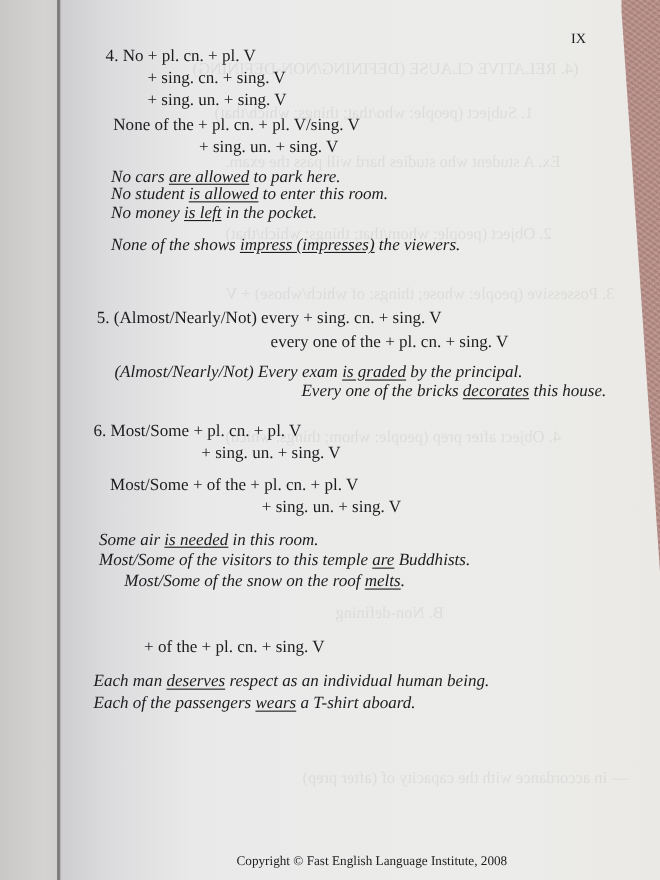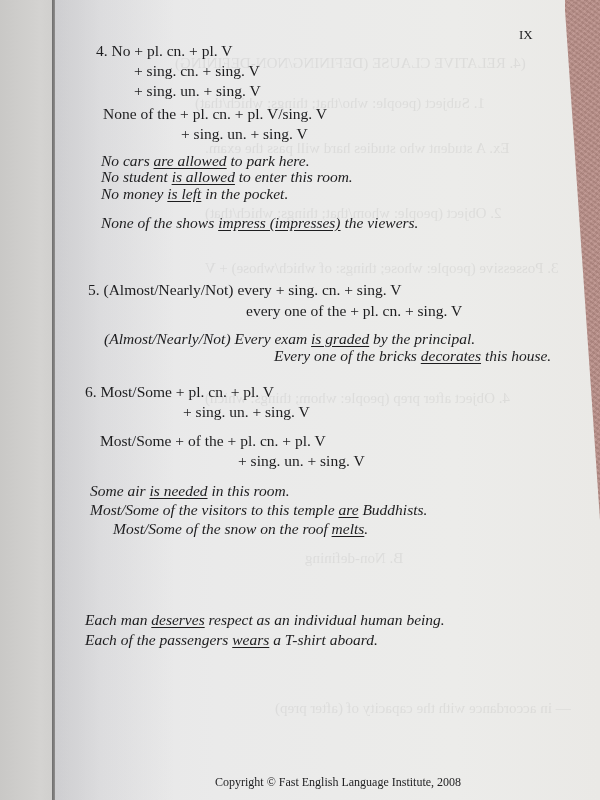--- a/index.html
+++ b/index.html
@@ -76,17 +76,18 @@
   <div class="line it" style="left:246px;top:347px;margin-left:28px;"><span>Every one of the bricks </span><span class="u">decorates</span><span> this house.</span></div>
 
   <div class="line" style="left:85px;top:383px;">6. Most/Some + pl. cn. + pl. V</div>
   <div class="line" style="left:183px;top:403px;">+ sing. un. + sing. V</div>
   <div class="line" style="left:100px;top:432px;">Most/Some + of the + pl. cn. + pl. V</div>
   <div class="line" style="left:238px;top:452px;">+ sing. un. + sing. V</div>
   <div class="line it" style="left:90px;top:482px;"><span>Some air </span><span class="u">is needed</span><span> in this room.</span></div>
   <div class="line it" style="left:90px;top:501px;"><span>Most/Some of the visitors to this temple </span><span class="u">are</span><span> Buddhists.</span></div>
   <div class="line it" style="left:90px;top:520px;margin-left:23px;"><span>Most/Some of the snow on the roof </span><span class="u">melts</span><span>.</span></div>
 
+  <div class="line" style="left:131px;top:580px;">+ of the + pl. cn. + sing. V</div>
   <div class="line it" style="left:85px;top:611px;"><span>Each man </span><span class="u">deserves</span><span> respect as an individual human being.</span></div>
   <div class="line it" style="left:85px;top:631px;"><span>Each of the passengers </span><span class="u">wears</span><span> a T-shirt aboard.</span></div>
 
   <div class="copyright">Copyright © Fast English Language Institute, 2008</div>
 </div>
 
 </body></html>

